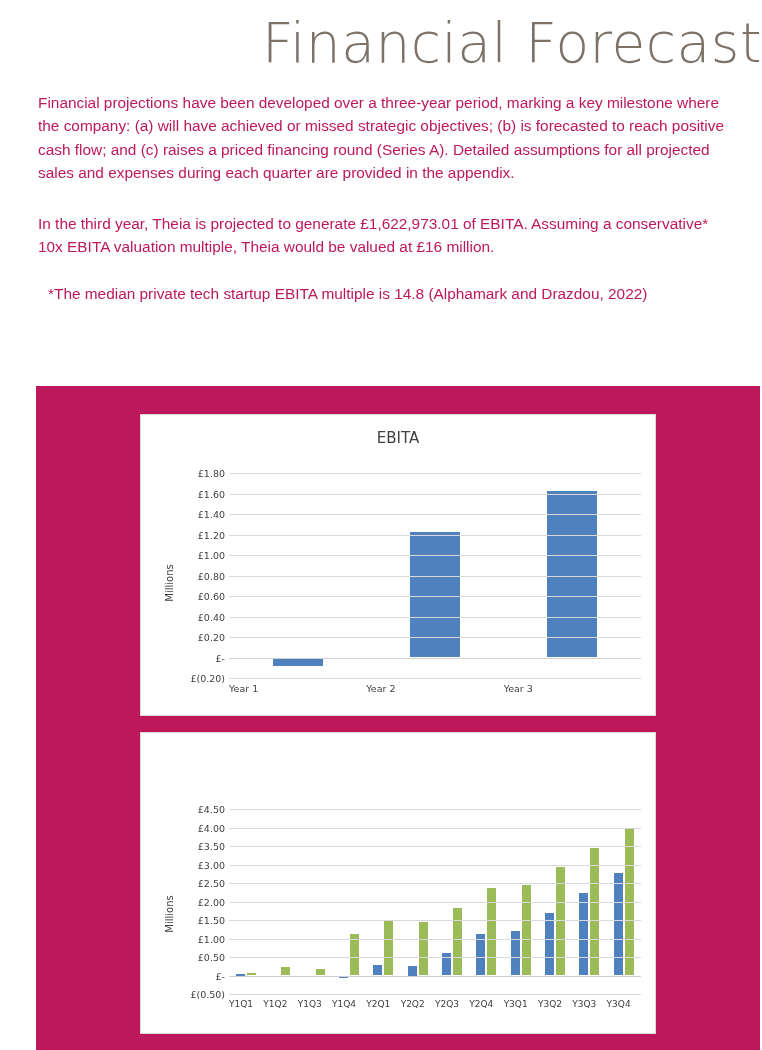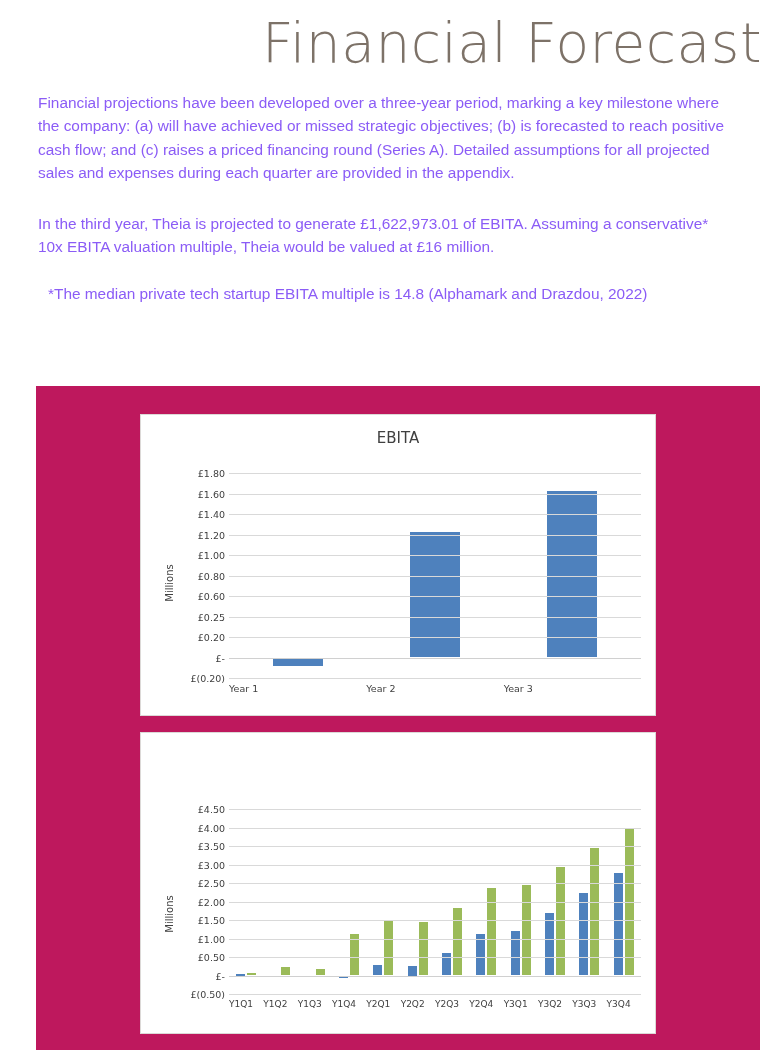--- a/index.html
+++ b/index.html
@@ -25,21 +25,21 @@
     color: #7d7268;
     padding-top: 16px;
     margin: 0 0 20px 0;
   }
 
   
   .body-copy { padding: 0 36px 0 38px; }
   .para {
     font-size: 15.4px;
     line-height: 1.52;
-    color: #8b5cf6;
+    color: #be185d;
     margin: 0 0 10px 0;
   }
   .para.gap-before { margin-top: 27px; }
   .para.footnote {
     padding-left: 10px;
     margin-top: 24px;
   }
 
   
   .charts-panel {
@@ -186,21 +186,21 @@
     <div class="plot-wrap">
       <div class="axis-title">Millions</div>
       <div class="ytick-col">
           <div class="ytick" style="top: 16px;">£1.80</div>
           <div class="ytick" style="top: 36.5px;">£1.60</div>
           <div class="ytick" style="top: 57px;">£1.40</div>
           <div class="ytick" style="top: 77.5px;">£1.20</div>
           <div class="ytick" style="top: 98px;">£1.00</div>
           <div class="ytick" style="top: 118.5px;">£0.80</div>
           <div class="ytick" style="top: 139px;">£0.60</div>
-          <div class="ytick" style="top: 159.5px;">£0.25</div>
+          <div class="ytick" style="top: 159.5px;">£0.40</div>
           <div class="ytick" style="top: 180px;">£0.20</div>
           <div class="ytick" style="top: 200.5px;">£-</div>
           <div class="ytick" style="top: 221px;">£(0.20)</div>
         </div>
       <div class="plot-area" style="top: 16px; height: 205px;">
         <div class="bars-layer">
             <div class="cat-slot">
               <span class="bar" style="background: rgb(78, 129, 189); top: 184.5px; height: 8.2px; width: 50px; left: calc(50% - 25px);"></span>
             </div>
             <div class="cat-slot">

